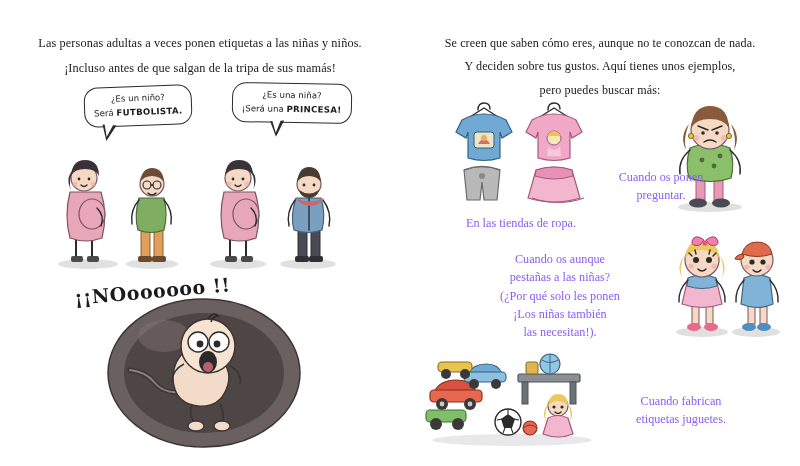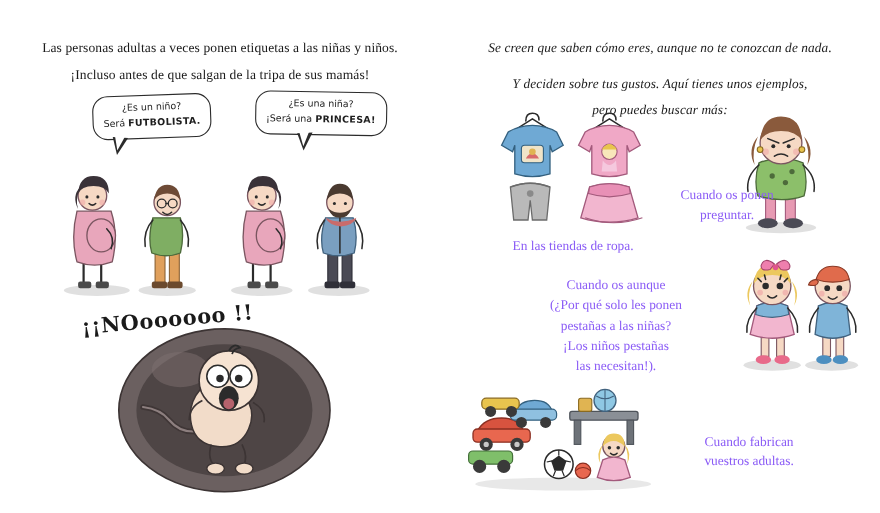--- a/index.html
+++ b/index.html
@@ -30,21 +30,21 @@
   .page-left  { padding: 34px 18px 0 18px; }
   .page-right { padding: 34px 18px 0 18px; }
 
   .para {
     text-align: center;
     font-size: 12.3px;
     line-height: 1.55;
     margin: 0;
     letter-spacing: 0.1px;
   }
-  .para.small { font-size: 12.1px; font-style: italic; }
+  .para.small { font-size: 12.1px; }
 
   
   .illus { position: absolute; }
   .ink    { stroke: #2b2b2b; fill: none; stroke-width: 1.4; stroke-linecap: round; stroke-linejoin: round; }
   .ink-th { stroke: #2b2b2b; fill: none; stroke-width: 2;   stroke-linecap: round; stroke-linejoin: round; }
 
   
   .bubble {
     position: absolute;
     background: #ffffff;
@@ -226,21 +226,21 @@
       <path d="M88 108 q-4 14 4 20" stroke="#3c3434" stroke-width="1.5" fill="none"></path>
       <path d="M116 108 q6 12 1 20" stroke="#3c3434" stroke-width="1.5" fill="none"></path>
       <ellipse cx="92" cy="130" rx="8" ry="5" fill="#f2dcc9" stroke="#3c3434" stroke-width="1.3"></ellipse>
       <ellipse cx="118" cy="130" rx="8" ry="5" fill="#f2dcc9" stroke="#3c3434" stroke-width="1.3"></ellipse>
     </svg>
   </div>
 
   <div class="page page-right">
 
     <p class="para small">Se creen que saben cómo eres, aunque no te conozcan de nada.</p>
-    <p class="para small" style="margin-top:14px;">Y deciden sobre tus gustos. Aquí tienes unos ejemplos,</p>
+    <p class="para small" style="margin-top:4px;">Y deciden sobre tus gustos. Aquí tienes unos ejemplos,</p>
     <p class="para small" style="margin-top:6px;">pero puedes buscar más:</p>
 
     <svg class="illus" style="left:36px; top:96px;" width="170" height="120" viewBox="0 0 170 120">
 
       <path d="M42 14 q0-7 6-7 q6 0 6 6" class="ink" stroke="#8a8a8a"></path>
       <path d="M26 26 L48 12 L70 26" class="ink" stroke="#8a8a8a"></path>
 
       <path d="M26 24 q10-6 22-6 q12 0 22 6 l6 12 l-10 6 l-2 -6 v26 q-16 5 -32 0 v-26 l-2 6 l-10-6z" fill="#6fa9d4" stroke="#33607f" stroke-width="1.2"></path>
       <rect x="38" y="36" width="20" height="16" rx="3" fill="#f0e4c8" stroke="#33607f" stroke-width="1"></rect>
       <path d="M42 48 q6-10 12 0" fill="#d86a6a" stroke="none"></path>
@@ -298,23 +298,23 @@
       <circle cx="79" cy="32" r="2.6" fill="#e8c44e" stroke="#8a6a20" stroke-width="1"></circle>
     </svg>
 
     <div class="caption" style="left:186px; top:168px; width:150px;">
       <div>Cuando os ponen</div>
       <div>preguntar.</div>
     </div>
 
     <div class="caption" style="left:60px; top:250px; width:200px;">
       <div>Cuando os aunque</div>
+      <div>pestañas a las niñas?</div>
       <div>(¿Por qué solo les ponen</div>
-      <div>pestañas a las niñas?</div>
-      <div>¡Los niños pestañas</div>
+      <div>¡Los niñas también</div>
       <div>las necesitan!).</div>
     </div>
 
     <svg class="illus" style="left:268px; top:232px;" width="120" height="108" viewBox="0 0 120 108">
       <ellipse cx="34" cy="100" rx="26" ry="5" fill="#d8d8d8" opacity=".8"></ellipse>
       <ellipse cx="88" cy="100" rx="24" ry="5" fill="#d8d8d8" opacity=".8"></ellipse>
 
       <g>
         <rect x="24" y="70" width="7" height="22" fill="#f6d9c4" stroke="#7a5560" stroke-width="1"></rect>
         <rect x="38" y="70" width="7" height="22" fill="#f6d9c4" stroke="#7a5560" stroke-width="1"></rect>
@@ -409,17 +409,17 @@
         <path d="M133 76 q3 3 6 0" class="ink"></path>
         <path d="M126 82 q10-5 20 0 l5 16 q-15 6 -30 0z" fill="#f2b6cf" stroke="#a35a7c" stroke-width="1.2"></path>
       </g>
 
       <circle cx="108" cy="92" r="7" fill="#e8674f" stroke="#8a2f22" stroke-width="1.1"></circle>
       <path d="M101 92 q7-6 14 0" stroke="#8a2f22" stroke-width="1" fill="none"></path>
     </svg>
 
     <div class="caption" style="left:196px; top:392px; width:170px; text-align:center;">
       <div>Cuando fabrican</div>
-      <div>vuestros adultas.</div>
+      <div>etiquetas juguetes.</div>
     </div>
 
   </div>
 </div>
 
 </body></html>

